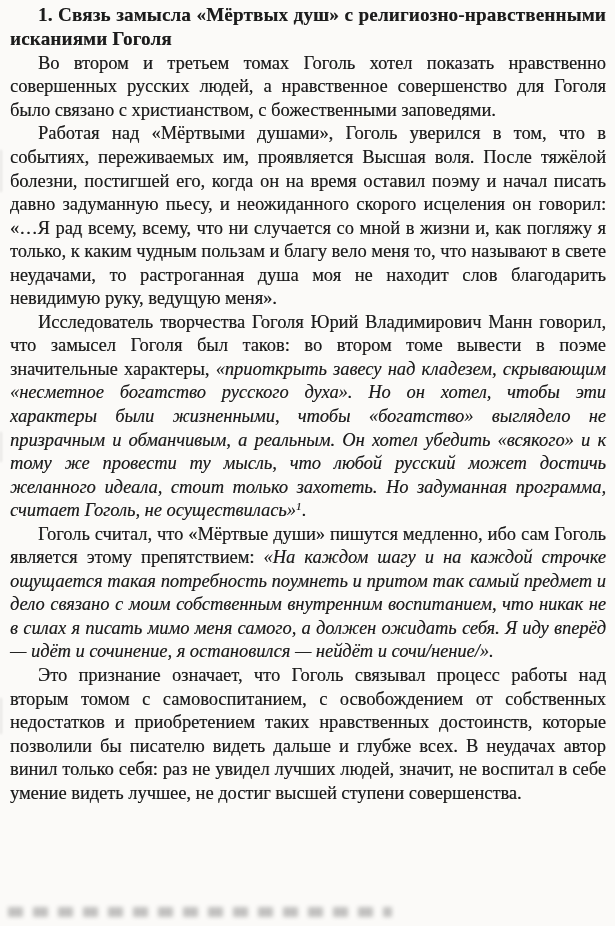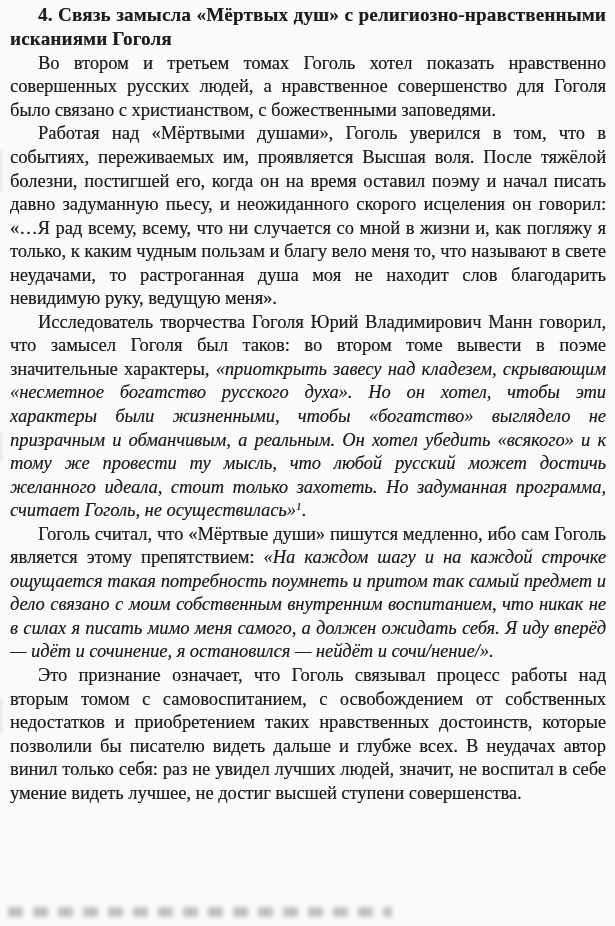--- a/index.html
+++ b/index.html
@@ -72,21 +72,21 @@
   }
   .edge-mark.m1 { top: 150px; height: 42px; }
   .edge-mark.m2 { top: 432px; height: 30px; }
   .edge-mark.m3 { top: 698px; height: 36px; }
 </style>
 </head>
 <body>
 
 <div class="page">
 
-  <h1 class="heading">4. Связь замысла «Мёртвых душ» с религиозно-нрав­ственными исканиями Гоголя</h1>
+  <h1 class="heading">1. Связь замысла «Мёртвых душ» с религиозно-нрав­ственными исканиями Гоголя</h1>
 
   <p class="para">Во втором и третьем томах Гоголь хотел показать нравствен­но совершенных русских людей, а нравственное совершенство для Гоголя было связано с христианством, с божественными за­поведями.</p>
 
   <p class="para">Работая над «Мёртвыми душами», Гоголь уверился в том, что в событиях, переживаемых им, проявляется Высшая воля. После тяжёлой болезни, постигшей его, когда он на время оставил поэ­му и начал писать давно задуманную пьесу, и неожиданного ско­рого исцеления он говорил: «…Я рад всему, всему, что ни случа­ется со мной в жизни и, как погляжу я только, к каким чудным пользам и благу вело меня то, что называют в свете неудачами, то растроганная душа моя не находит слов благодарить невидимую руку, ведущую меня».</p>
 
   <p class="para"><span>Исследователь творчества Гоголя Юрий Владимирович Манн говорил, что замысел Гоголя был таков: во втором томе вывести в поэме значительные характеры, </span><em>«приоткрыть завесу над кладе­зем, скрывающим «несметное богатство русского духа». Но он хотел, чтобы эти характеры были жизненными, чтобы «богат­ство» выглядело не призрачным и обманчивым, а реальным. Он хотел убедить «всякого» и к тому же провести ту мысль, что любой русский может достичь желанного идеала, стоит только захотеть. Но задуманная программа, считает Гоголь, не осуще­ствилась»</em><sup class="fn"><span>1</span></sup><span>.</span></p>
 
   <p class="para"><span>Гоголь считал, что «Мёртвые души» пишутся медленно, ибо сам Гоголь является этому препятствием: </span><em>«На каждом шагу и на каждой строчке ощущается такая потребность поумнеть и притом так самый предмет и дело связано с моим собственным внутренним воспитанием, что никак не в силах я писать мимо меня самого, а должен ожидать себя. Я иду вперёд — идёт и со­чинение, я остановился — нейдёт и сочи/нение/».</em></p>
 
   <p class="para">Это признание означает, что Гоголь связывал процесс работы над вторым томом с самовоспитанием, с освобождением от соб­ственных недостатков и приобретением таких нравственных до­стоинств, которые позволили бы писателю видеть дальше и глубже всех. В неудачах автор винил только себя: раз не увидел лучших людей, значит, не воспитал в себе умение видеть лучшее, не достиг высшей ступени совершенства.</p>

